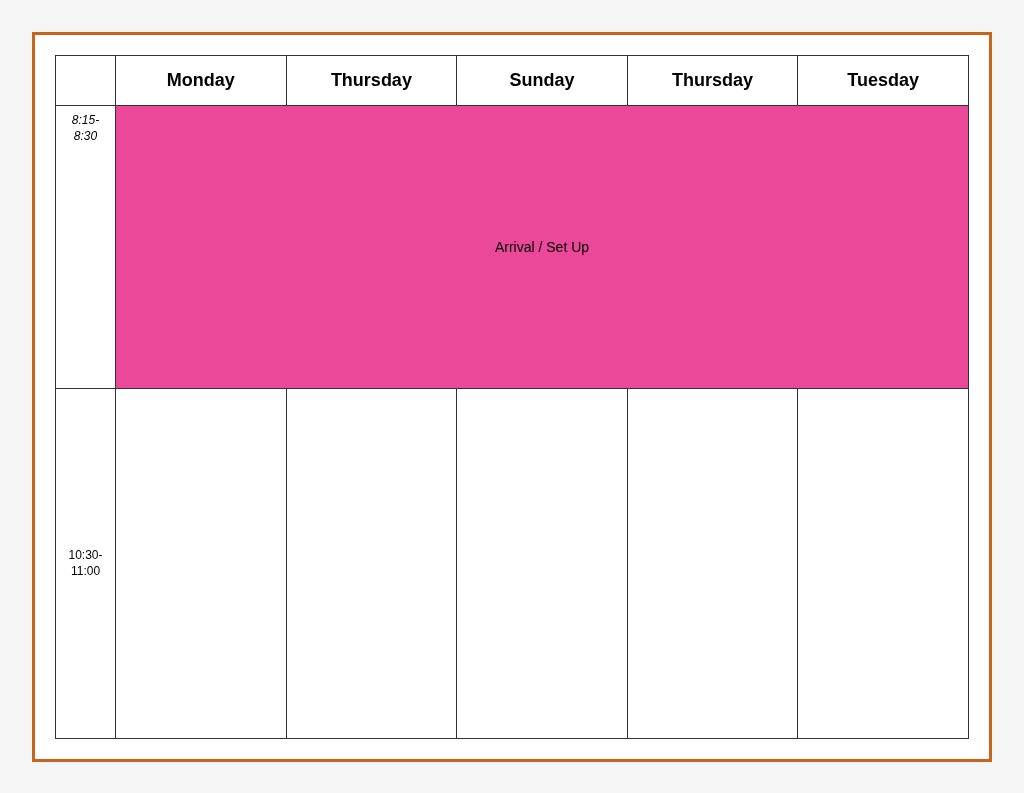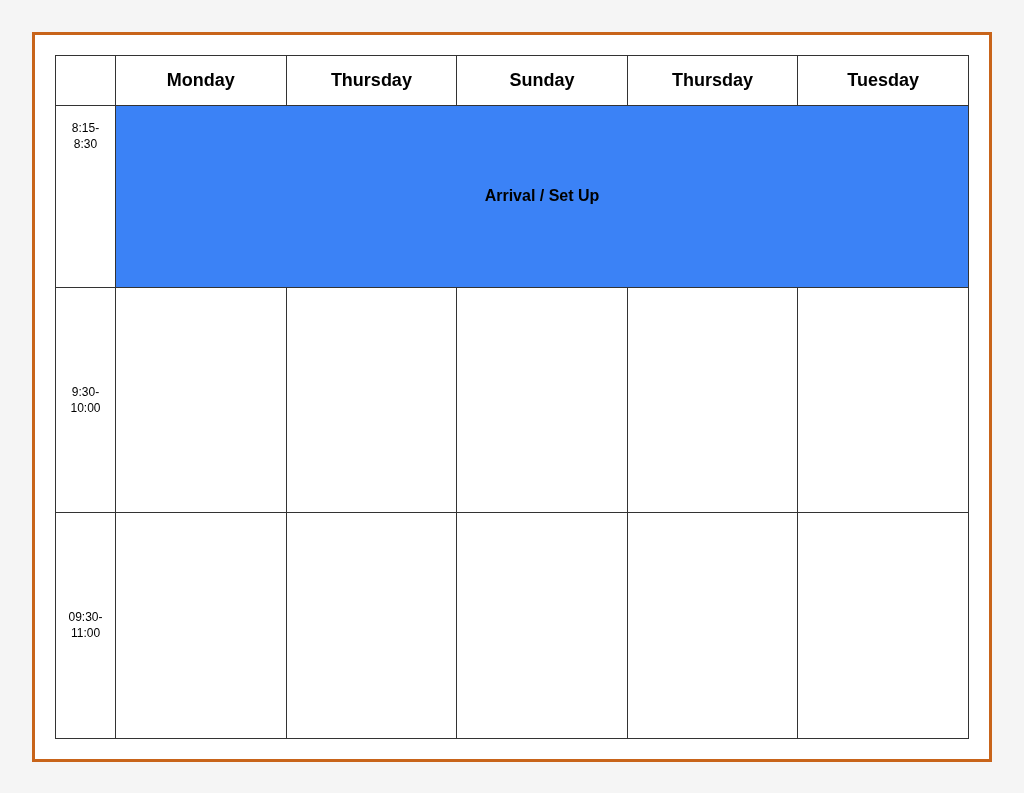--- a/index.html
+++ b/index.html
@@ -77,31 +77,32 @@
     }
 
     
     .data-cell {
       height: 80px;
       background: #ffffff;
     }
 
     
     .arrival-cell {
-      font-size: 16px;
-      font-weight: bold;
+      font-size: 14px;
+      font-weight: normal;
       height: 65px;
-      background: #3b82f6;
+      background: #ec4899;
       text-align: center;
       vertical-align: middle;
     }
 
     .arrival-row td.time-cell {
       vertical-align: top;
-      padding-top: 14px;
+      padding-top: 6px;
+      font-style: italic;
     }
 
     tbody tr {
       height: 80px;
     }
 
     tbody tr.arrival-row {
       height: 65px;
     }
   </style>
@@ -123,33 +124,24 @@
     <tbody>
 
       <tr class="arrival-row">
         <td class="time-cell">8:15-
 8:30</td>
         <td class="arrival-cell" colspan="5">Arrival / Set Up</td>
       </tr>
 
 
 
-      <tr>
-        <td class="time-cell">9:30-
-10:00</td>
-        <td class="data-cell"></td>
-        <td class="data-cell"></td>
-        <td class="data-cell"></td>
-        <td class="data-cell"></td>
-        <td class="data-cell"></td>
-      </tr>
 
 
       <tr>
-        <td class="time-cell">09:30-
+        <td class="time-cell">10:30-
 11:00</td>
         <td class="data-cell"></td>
         <td class="data-cell"></td>
         <td class="data-cell"></td>
         <td class="data-cell"></td>
         <td class="data-cell"></td>
       </tr>
 
     </tbody>
   </table>

